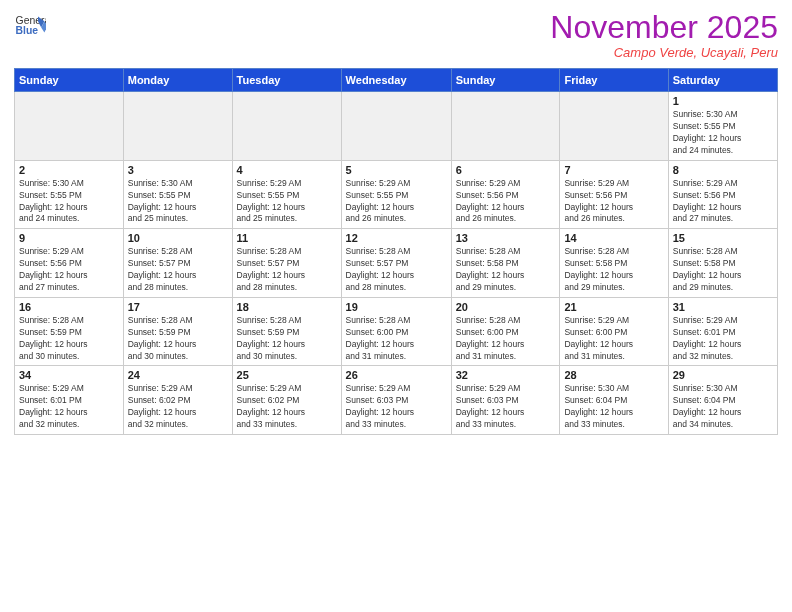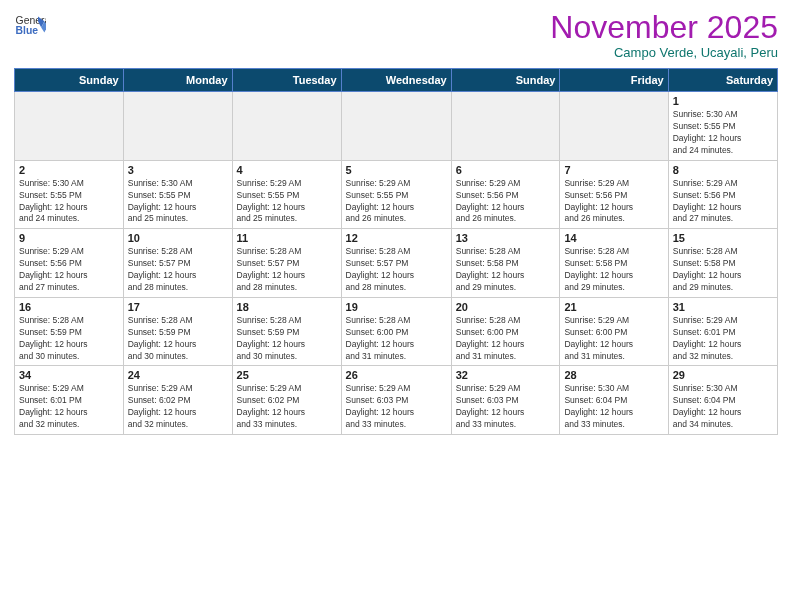--- a/index.html
+++ b/index.html
@@ -35,34 +35,35 @@
       text-align: right;
     }
     .month-title {
       font-size: 32px;
       font-weight: 300;
       color: #a21caf;
       line-height: 1.1;
     }
     .subtitle {
       font-size: 13px;
-      color: #0f766e;
+      color: #ef4444;
+      font-style: italic;
     }
     .calendar {
       width: 100%;
       border-collapse: collapse;
       border: 1px solid #ccc;
     }
     .calendar th {
-      background: #0c4a6e;
+      background: #1d4ed8;
       color: #fff;
       font-size: 11px;
       font-weight: 600;
       padding: 5px 4px;
-      text-align: right;
+      text-align: left;
       border: 1px solid #5580cc;
     }
     .calendar td {
       vertical-align: top;
       border: 1px solid #ccc;
       padding: 3px 4px;
       width: 113px;
       min-height: 70px;
       font-size: 9px;
       color: #333;

